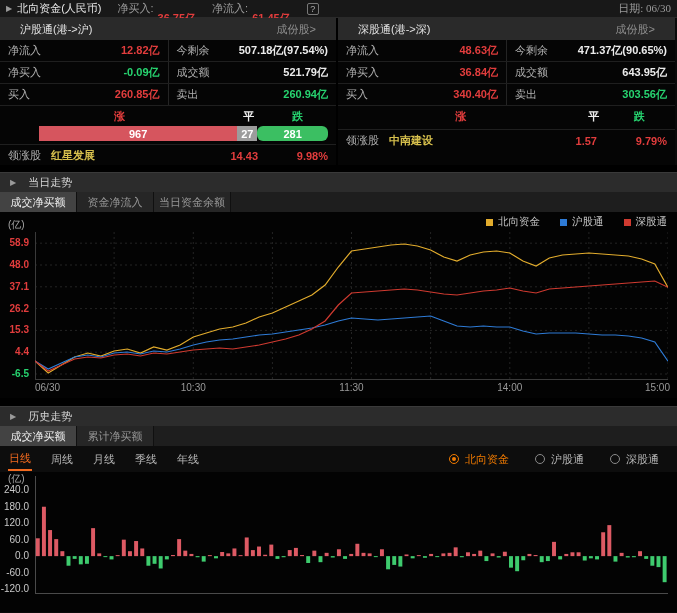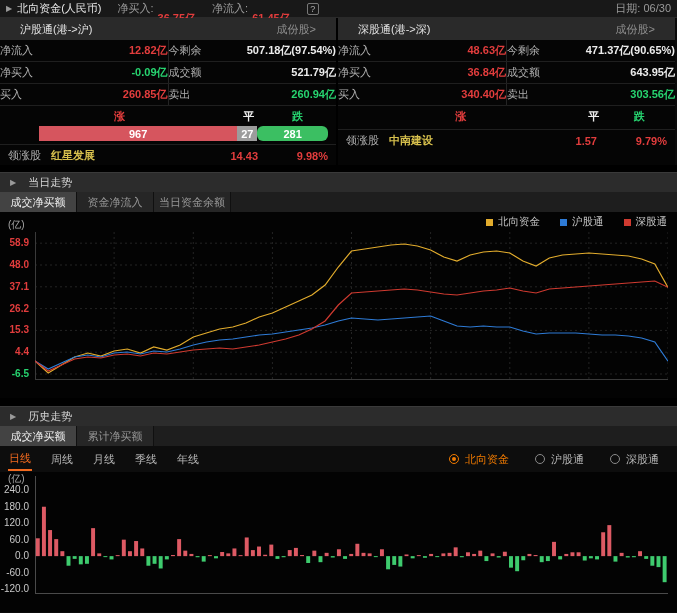--- a/index.html
+++ b/index.html
@@ -8,31 +8,31 @@
   .app { position:relative; width:677px; height:613px; background:#0a0a0a; color:#cfcfcf; font-size:11px; overflow:hidden; }
 
   
   .topbar { display:flex; align-items:center; height:18px; background:#181818; border-bottom:1px solid #2a2a2a; padding:0 6px; }
   .tri { color:#9a9a9a; font-size:8px; margin-right:5px; }
   .tb-title { color:#e8e8e8; margin-right:16px; }
   .tb-label { color:#9a9a9a; margin-right:4px; }
   .tb-val { font-weight:bold; margin-right:16px;margin-top:19px; }
   .help { display:inline-block; width:12px; height:12px; line-height:11px; text-align:center; border:1px solid #777; border-radius:2px; color:#aaa; font-size:9px; }
   .spacer { flex:1; }
-  .tb-date { color:#9a9a9a; }
+  .tb-date { color:#9a9a9a;font-family:Liberation Serif, serif; }
 
   
   .panels { display:flex; height:147px; }
   .panel { width:338px; background:#050505; border-right:2px solid #000; }
   .panel:last-child { border-right:none; width:337px; }
   .p-head { display:flex; justify-content:space-between; align-items:center; height:22px; background:#2a2a2a; padding:0 20px; }
   .p-title { color:#e0e0e0; }
   .p-link { color:#8f8f8f; cursor:pointer; }
   .p-row { display:flex; height:22px; border-bottom:1px solid #1f1f1f; }
-  .p-cell { display:flex; flex:1; justify-content:space-between; align-items:center; padding:0 0; }
+  .p-cell { display:flex; flex:1; justify-content:space-between; align-items:center; padding:0 8px; }
   .p-cell.div { border-left:1px solid #242424; }
   .p-label { color:#b0b0b0; }
   .p-val { font-weight:bold; }
   .ud-labels { display:flex; height:20px; align-items:center; }
   .udl { text-align:center; font-weight:bold; }
   .udl:nth-child(2){ min-width:20px; }
   .ud-bar { display:flex; height:15px; margin:0 8px; }
   .seg { display:flex; align-items:center; justify-content:center; color:#fff; font-weight:bold; font-size:11px; }
   .seg-up { background:#d6555e; }
   .seg-flat { background:#9c9c9c; min-width:20px; }
@@ -258,20 +258,27 @@
         <line x1="0" y1="76.6" x2="633" y2="76.6" stroke="#242424" stroke-dasharray="2,3"></line>
         <line x1="0" y1="98.4" x2="633" y2="98.4" stroke="#242424" stroke-dasharray="2,3"></line>
         <line x1="0" y1="120.2" x2="633" y2="120.2" stroke="#242424" stroke-dasharray="2,3"></line>
         <line x1="0" y1="142.0" x2="633" y2="142.0" stroke="#242424" stroke-dasharray="2,3"></line>
         <line x1="0.5" y1="0" x2="0.5" y2="148" stroke="#3a3a3a"></line>
         <line x1="0" y1="147.5" x2="633" y2="147.5" stroke="#3a3a3a"></line>
         <polyline points="0.0,129.0 13.2,141.0 26.4,133.0 39.6,125.0 52.8,121.0 65.9,124.0 79.1,119.0 92.3,117.0 105.5,121.0 118.7,115.0 131.9,118.0 145.1,113.0 158.3,105.0 171.4,101.0 184.6,97.0 197.8,95.0 211.0,91.0 224.2,85.0 237.4,81.0 250.6,75.0 263.8,69.0 276.9,63.0 290.1,53.0 303.3,35.0 316.5,19.0 329.7,17.0 342.9,15.0 356.1,13.0 369.3,12.0 382.4,14.0 395.6,18.0 408.8,25.0 422.0,29.0 435.2,23.0 448.4,20.0 461.6,19.0 474.8,21.0 487.9,29.0 501.1,34.0 514.3,26.0 527.5,23.0 540.7,22.0 553.9,21.0 567.1,22.0 580.3,23.0 593.4,24.0 606.6,27.0 619.8,32.0 633.0,55.5" fill="none" stroke="#e2ac2d" stroke-width="1.2"></polyline>
         <polyline points="0.0,129.0 13.2,137.0 26.4,131.0 39.6,125.0 52.8,123.0 65.9,125.0 79.1,121.0 92.3,120.0 105.5,122.0 118.7,119.0 131.9,120.0 145.1,117.0 158.3,113.0 171.4,110.0 184.6,108.0 197.8,107.0 211.0,105.0 224.2,103.0 237.4,102.0 250.6,100.0 263.8,98.0 276.9,96.0 290.1,93.0 303.3,89.0 316.5,86.0 329.7,87.0 342.9,88.0 356.1,87.0 369.3,86.0 382.4,85.0 395.6,84.0 408.8,89.0 422.0,94.0 435.2,95.0 448.4,94.0 461.6,95.0 474.8,95.0 487.9,99.0 501.1,102.0 514.3,101.0 527.5,101.0 540.7,101.0 553.9,102.0 567.1,103.0 580.3,103.0 593.4,104.0 606.6,106.0 619.8,110.0 633.0,129.2" fill="none" stroke="#2e7bd6" stroke-width="1.2"></polyline>
         <polyline points="0.0,129.0 13.2,139.0 26.4,133.0 39.6,127.0 52.8,125.0 65.9,126.0 79.1,123.0 92.3,122.0 105.5,124.0 118.7,121.0 131.9,122.0 145.1,120.0 158.3,118.0 171.4,117.0 184.6,116.0 197.8,117.0 211.0,115.0 224.2,113.0 237.4,110.0 250.6,107.0 263.8,103.0 276.9,97.0 290.1,89.0 303.3,73.0 316.5,61.0 329.7,60.0 342.9,59.0 356.1,58.0 369.3,57.0 382.4,58.0 395.6,60.0 408.8,62.0 422.0,63.0 435.2,61.0 448.4,59.0 461.6,58.0 474.8,56.0 487.9,59.0 501.1,61.0 514.3,57.0 527.5,56.0 540.7,55.0 553.9,54.0 567.1,53.0 580.3,52.0 593.4,51.0 606.6,50.0 619.8,49.0 633.0,55.3" fill="none" stroke="#cf3a30" stroke-width="1.2"></polyline>
       </svg>
+    <div class="x-labels" style="top:170px;">
+        <div class="xtick" style="left: 35px;">06/30</div>
+        <div class="xtick" style="left: 193.25px; transform: translateX(-50%);">10:30</div>
+        <div class="xtick" style="left: 351.5px; transform: translateX(-50%);">11:30</div>
+        <div class="xtick" style="left: 509.75px; transform: translateX(-50%);">14:00</div>
+        <div class="xtick" style="right: 7px;">15:00</div>
+      </div>
   </div>
 
   <div class="gap8"></div>
 
   <div class="sec-head">
     <span class="tri">▶</span>
     <span class="sec-title">历史走势</span>
   </div>
   <div class="tabbar">
     <div class="tab active">成交净买额</div>

